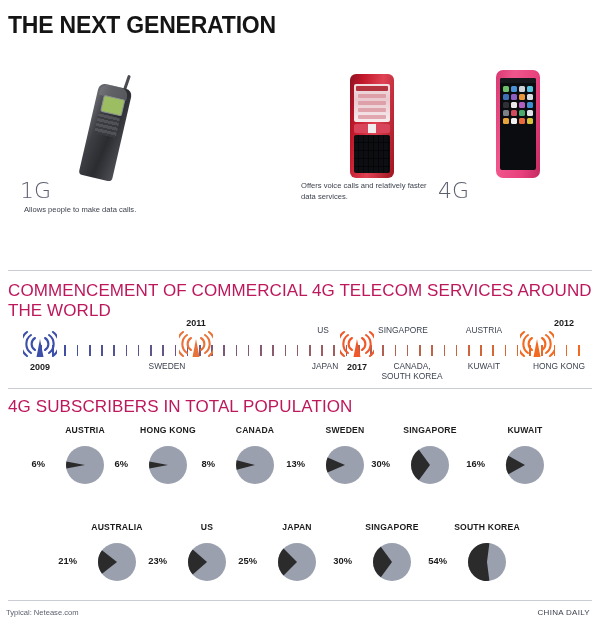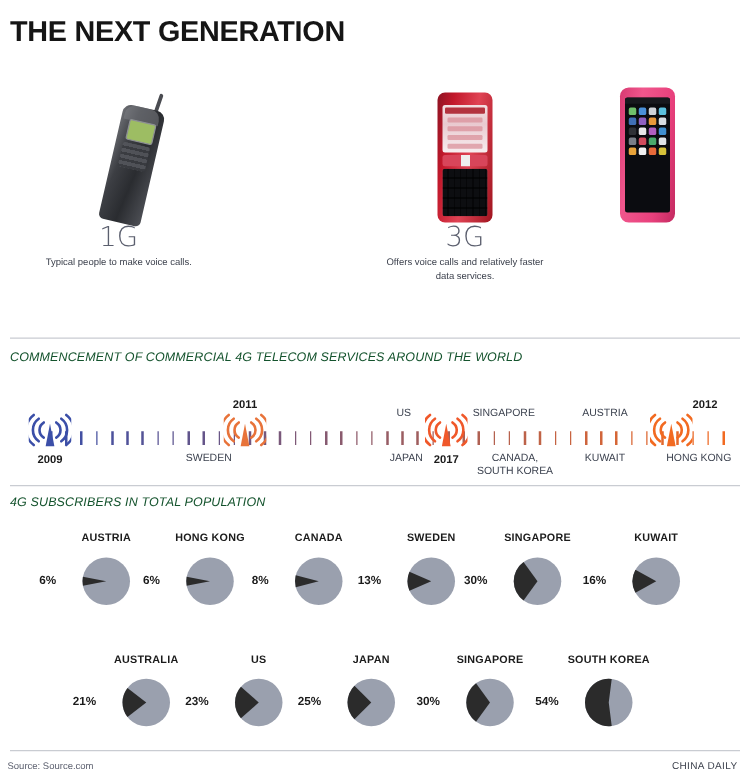--- a/index.html
+++ b/index.html
@@ -31,21 +31,21 @@
   .gens {
     position: absolute;
     left: 0;
     top: 50px;
     width: 600px;
     height: 208px;
   }
   .gen {
     position: absolute;
     top: 0;
-    text-align: center;
+    text-align: left;
   }
   .gen-phone {
     height: 128px;
     position: relative;
   }
   .gen-label {
     font-size: 22px;
     font-weight: 300;
     color: #5b5f6e;
     line-height: 1;
@@ -246,24 +246,23 @@
   .p4g .grid i {
     display: block;
     height: 6px;
     border-radius: 1.5px;
   }
 
   
   .section-head {
     position: absolute;
     left: 8px;
-    font-size: 10px;
-    color: #14532d;
+    font-size: 17px;
+    color: #be185d;
     letter-spacing: .1px;
-    font-style: italic;
   }
   .rule {
     position: absolute;
     left: 8px;
     width: 584px;
     height: 1px;
     background: #c9ccd2;
   }
 
   
@@ -380,40 +379,39 @@
     <div class="gen-phone">
       <div class="phone p1g">
         <div class="ant"></div>
         <div class="body"></div>
         <div class="cap"></div>
         <div class="screen"></div>
         <div class="keys"></div>
       </div>
     </div>
     <div class="gen-label">1G</div>
-    <div class="gen-desc">Typical people to make voice calls.</div>
+    <div class="gen-desc">Allows people to make data calls.</div>
   </div>
 
 
   <div class="gen" style="left:372px;width:150px;margin-left:-75px;">
     <div class="gen-phone">
       <div class="phone p3g">
         <div class="body"></div>
         <div class="screen">
           <div class="scr-bar"></div>
           <div class="scr-row"></div>
           <div class="scr-row"></div>
           <div class="scr-row"></div>
           <div class="scr-row"></div>
         </div>
         <div class="softrow"></div>
         <div class="qwerty"></div>
       </div>
     </div>
-    <div class="gen-label">3G</div>
     <div class="gen-desc">Offers voice calls and relatively faster data services.</div>
   </div>
 
   <div class="gen" style="left:518px;width:160px;margin-left:-80px;">
     <div class="gen-phone">
       <div class="phone p4g">
         <div class="body"></div>
         <div class="screen">
           <div class="statusbar"></div>
           <div class="grid">
@@ -434,20 +432,21 @@
               <i style="background:#4aa96c"></i>
               <i style="background:#e0e4e8"></i>
             <i style="background:#e8a33a"></i>
               <i style="background:#f0f0f0"></i>
               <i style="background:#e86a3a"></i>
               <i style="background:#d7c23a"></i>
           </div>
         </div>
       </div>
     </div>
+    <div class="gen-label">4G</div>
   </div>
 </div>
 
 <div class="rule" style="top:270px;"></div>
 <div class="section-head" style="top:281px;">COMMENCEMENT OF COMMERCIAL 4G TELECOM SERVICES AROUND THE WORLD</div>
 
 <div class="timeline">
   <div class="tl-axis" id="tl-axis">
       <div class="tick" style="left: 40px; background: rgb(59, 79, 168);"></div>
       <div class="tick" style="left: 52.2273px; background: rgb(63, 80, 165);"></div>
@@ -668,14 +667,14 @@
       <div class="pie-name">SOUTH KOREA</div>
       <div class="pie-pct">54%</div>
       <div class="pie-wrap"><svg width="40" height="40" viewBox="0 0 40 40">
           <circle cx="20" cy="20" r="19" fill="#9aa0ae"></circle>
           <path d="M20 20 L22.38 1.15 A19 19 0 1 0 22.38 38.85 Z" fill="#2b2b2b"></path>
         </svg></div>
     </div>
   </div>
 
 <div class="rule" style="top:600px;"></div>
-<div class="src">Source: Source.com</div>
+<div class="src">Typical: Netease.com</div>
 <div class="brand">CHINA DAILY</div>
 
 </body></html>

